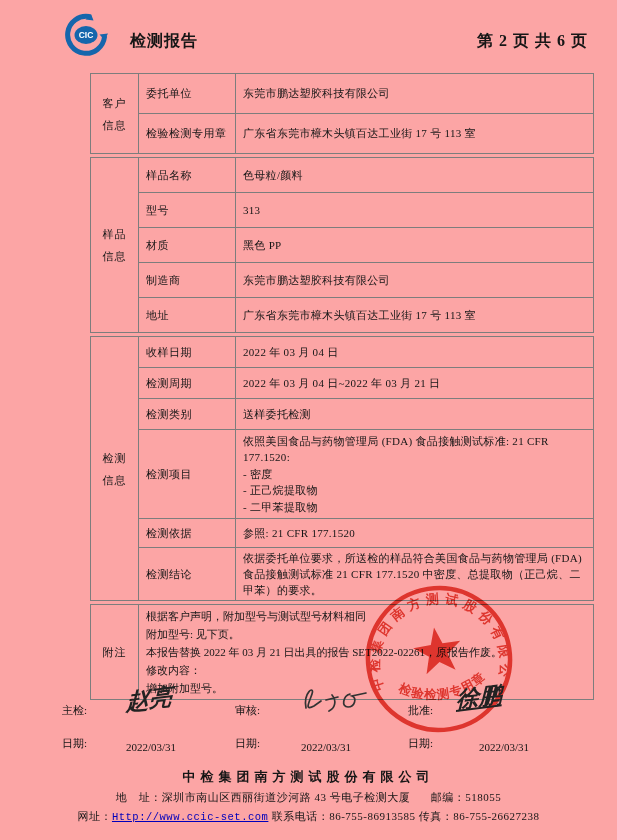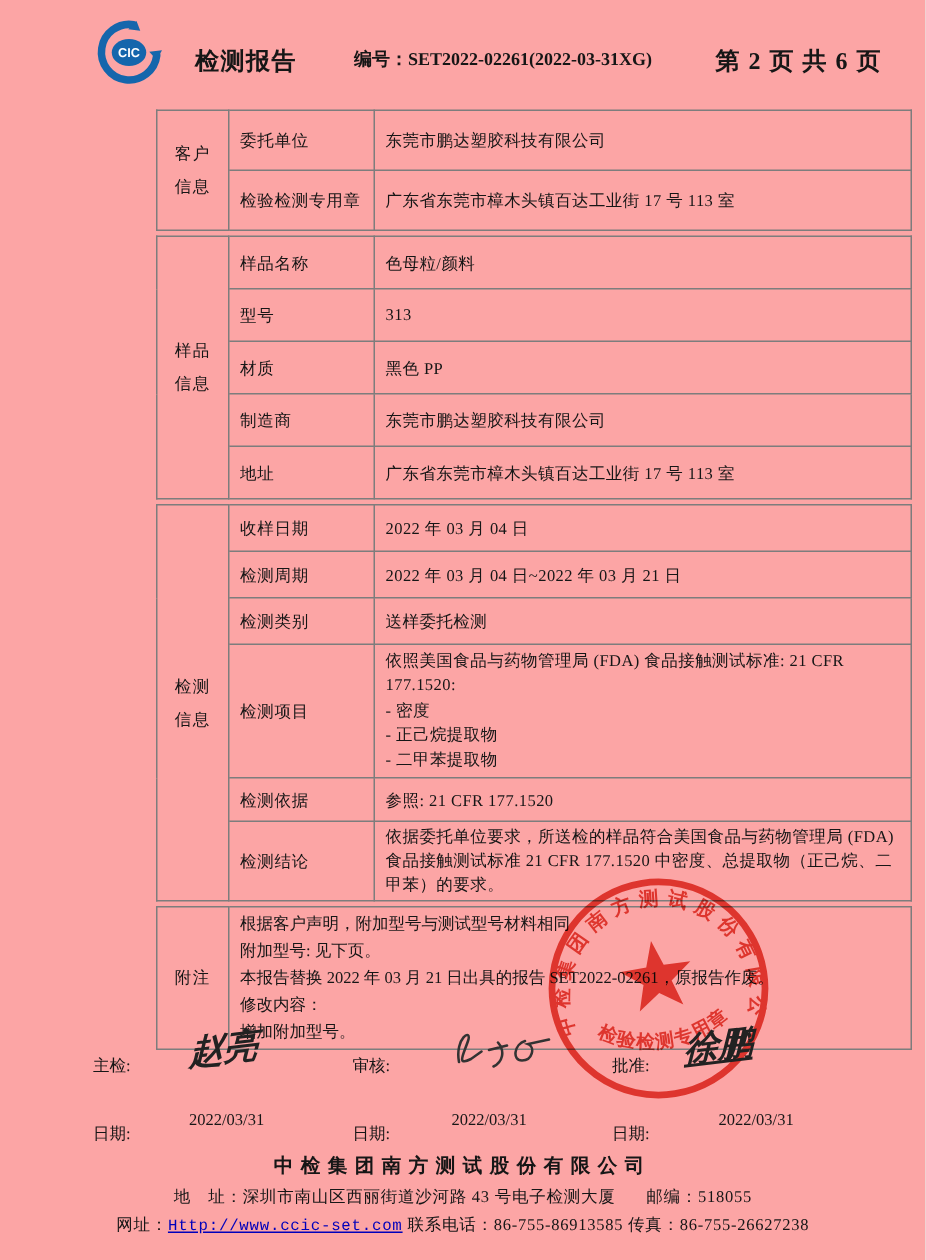--- a/index.html
+++ b/index.html
@@ -7,38 +7,38 @@
     position:relative;width:617px;height:840px;background:#fca5a5;
     font-family:"Liberation Serif","DejaVu Serif",serif;color:#161616;
     margin:0 auto;overflow:hidden;
   }
   
   .logo{position:absolute;left:64px;top:13px;width:44px;height:44px;}
   .hdr-title{position:absolute;left:130px;top:31px;font-size:16px;font-weight:bold;letter-spacing:1px;}
   .hdr-no{position:absolute;left:236px;top:31px;font-size:12px;font-weight:bold;}
   .hdr-page{position:absolute;left:477px;top:31px;font-size:16px;font-weight:bold;letter-spacing:1px;}
   
-  .tables{position:absolute;left:64px;top:73px;width:504px;padding-left:40px;}
+  .tables{position:absolute;left:50px;top:73px;width:504px;padding-left:40px;}
   table.sec{border-collapse:collapse;width:100%;table-layout:fixed;margin-bottom:3px;}
   table.sec td{border:1px solid #7d7d7d;font-size:11px;padding:2px 7px;vertical-align:middle;}
   col.c1{width:48px;} col.c2{width:97px;}
   td.vlabel{text-align:center;white-space:pre-line;letter-spacing:1px;line-height:22px;padding:2px 2px;}
   td.field{letter-spacing:0.5px;}
   td.value{letter-spacing:0.3px;}
   tr.h36 td{height:35px;} tr.h31 td{height:30px;} tr.h27 td{height:26px;}
   td.multiline{white-space:pre-line;line-height:16.5px;vertical-align:middle;}
   tr.items td{height:84px;}
   tr.h25 td{height:24px;}
   tr.concl td{height:48px;}
   td.concl-cell{line-height:16px;}
   td.notes-cell{white-space:pre-line;line-height:18px;vertical-align:middle;height:90px;}
   
   .signs{position:absolute;left:58px;top:660px;width:504px;height:110px;font-size:11px;z-index:6;}
   .s-label{position:absolute;top:43px;}
-  .d-label{position:absolute;top:88px;}
+  .d-label{position:absolute;top:76px;}
   .d-value{position:absolute;top:81px;width:70px;text-align:left;}
   .sig{position:absolute;color:#222;font-size:23px;font-weight:bold;font-style:italic;
        transform:rotate(-7deg) skewX(-8deg);white-space:nowrap;}
   
   .stamp{position:absolute;left:364px;top:584px;width:150px;height:150px;z-index:5;
          transform:rotate(-9deg);opacity:0.88;mix-blend-mode:multiply;}
   
   .footer{position:absolute;left:0;top:768px;width:617px;text-align:center;}
   .f-company{font-size:13px;font-weight:bold;letter-spacing:5px;}
   .f-line{font-size:11px;margin-top:4px;letter-spacing:0.5px;text-align:center;}
@@ -50,21 +50,20 @@
 <div class="page">
 
   <svg class="logo" viewBox="0 0 44 44">
     <path d="M 25,3.5 A 18.5,18.5 0 1 0 40.5,24" fill="none" stroke="#1566ac" stroke-width="5" stroke-linecap="round"></path>
     <polygon points="40.5,27 35.5,21.5 44,20.5" fill="#1566ac"></polygon>
     <polygon points="27,1 29.5,7.5 21.5,6.5" fill="#1566ac"></polygon>
     <ellipse cx="22" cy="22" rx="11.5" ry="9" fill="#1566ac"></ellipse>
     <text x="22" y="25" text-anchor="middle" font-size="8.5" font-weight="bold" font-family="Liberation Sans, sans-serif" fill="#ffffff">CIC</text>
   </svg>
   <div class="hdr-title">检测报告</div>
-  <div class="hdr-no"><span>编号：</span><span>SET2022-02261(2022-03-31XG)</span></div>
   <div class="hdr-page">第 2 页 共 6 页</div>
 
   <div class="tables">
 
     <table class="sec">
       <colgroup>
           <col class="c1">
           <col class="c2">
           <col class="c3">
         </colgroup>

